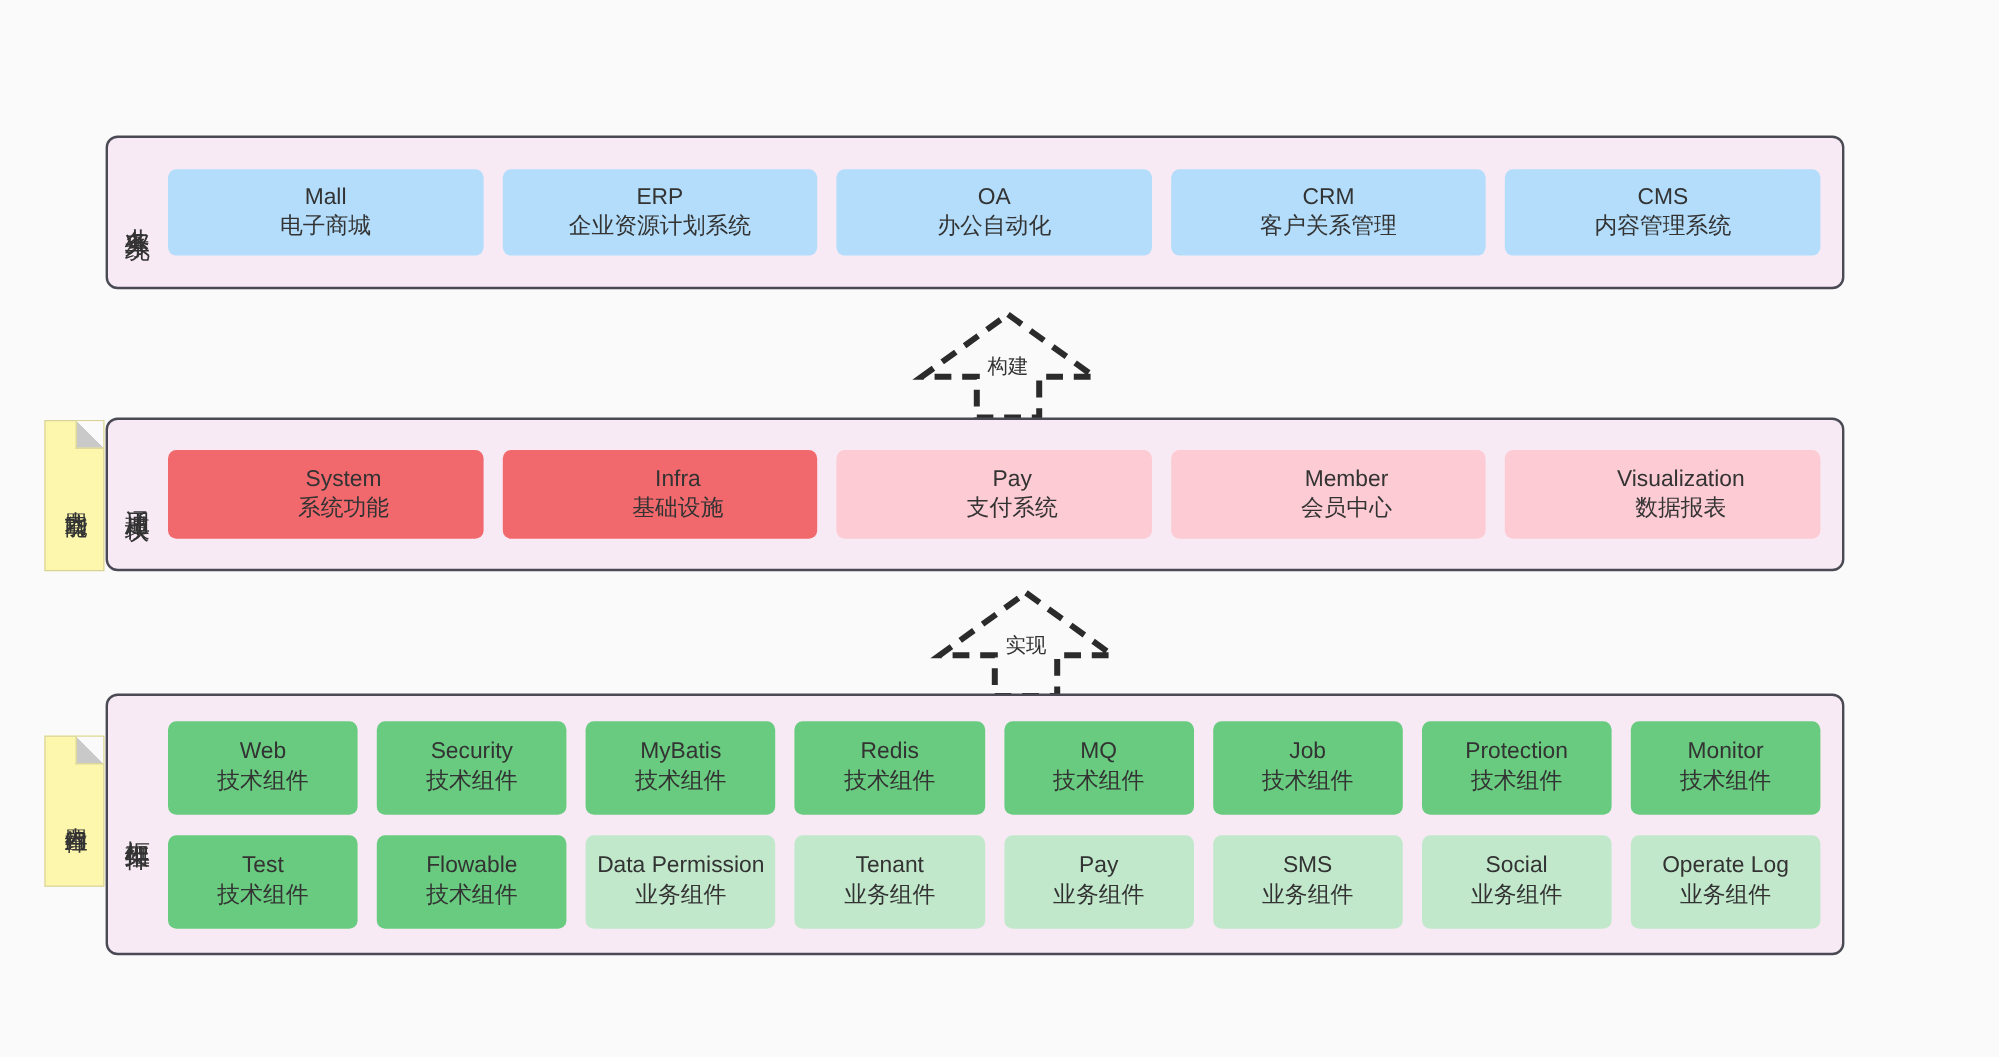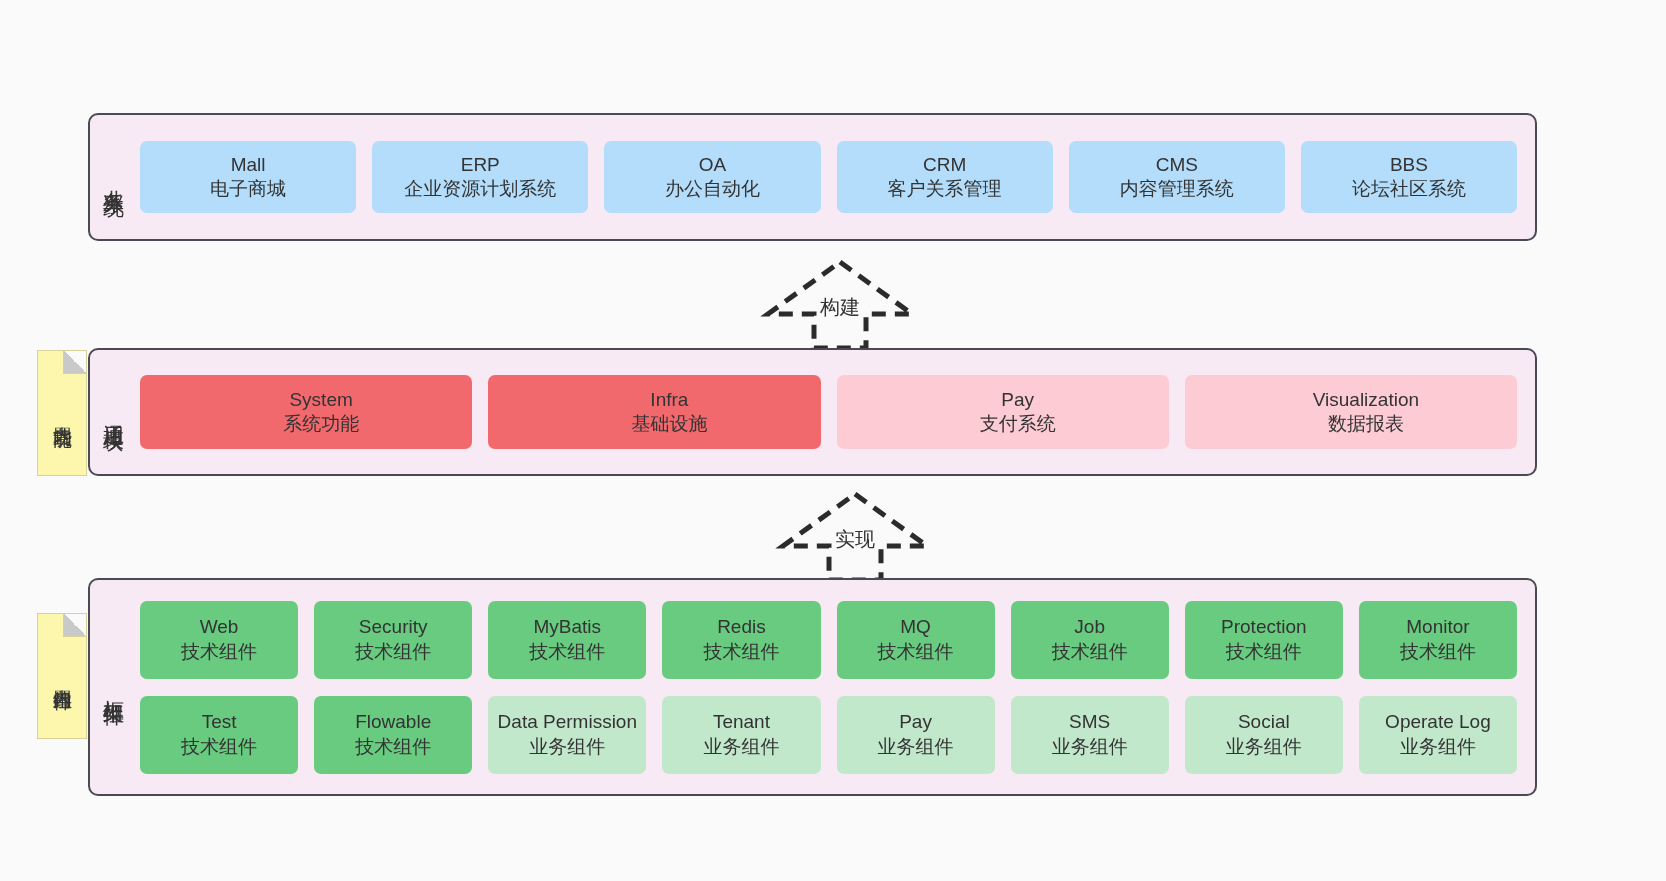--- a/index.html
+++ b/index.html
@@ -136,21 +136,21 @@
     position: absolute;
     width: 160px;
     height: 92px;
   }
   .gen-arrow svg { display: block; overflow: visible; }
   .gen-arrow .gen-label {
     position: absolute;
     left: 0; right: 0;
     top: 36px;
     text-align: center;
-    font-size: 20px;
+    font-size: 17px;
     color: #333333;
     user-select: none;
     pointer-events: none;
   }
   #arrow-build   { left: 760px; top: 258px; }
   #arrow-realize { left: 775px; top: 490px; }
 </style>
 </head>
 <body>
 
@@ -172,24 +172,20 @@
           <span class="t1">OA</span>
           <span class="t2">办公自动化</span>
         </div>
         <div class="card c-blue">
           <span class="t1">CRM</span>
           <span class="t2">客户关系管理</span>
         </div>
         <div class="card c-blue">
           <span class="t1">CMS</span>
           <span class="t2">内容管理系统</span>
-        </div>
-        <div class="card c-blue">
-          <span class="t1">BBS</span>
-          <span class="t2">论坛社区系统</span>
         </div>
       </div>
     </div>
   </div>
 
   <div class="gen-arrow" id="arrow-build">
     <svg width="160" height="92" viewBox="0 0 160 92">
       <path d="M80 4 L152 56 L106 56 L106 90 L54 90 L54 56 L8 56 Z" fill="none" stroke="#2b2b2b" stroke-width="5" stroke-dasharray="14,9" stroke-linecap="butt" stroke-linejoin="miter"></path>
     </svg>
     <div class="gen-label">构建</div>
@@ -209,20 +205,24 @@
         </div>
         <div class="card c-red">
           <span class="t1">Infra</span>
           <span class="t2">基础设施</span>
         </div>
         <div class="card c-pink">
           <span class="t1">Pay</span>
           <span class="t2">支付系统</span>
         </div>
         <div class="card c-pink">
+          <span class="t1">Member</span>
+          <span class="t2">会员中心</span>
+        </div>
+        <div class="card c-pink">
           <span class="t1">Visualization</span>
           <span class="t2">数据报表</span>
         </div>
       </div>
     </div>
   </div>
 
   <div class="gen-arrow" id="arrow-realize">
     <svg width="160" height="92" viewBox="0 0 160 92">
       <path d="M80 4 L152 56 L106 56 L106 90 L54 90 L54 56 L8 56 Z" fill="none" stroke="#2b2b2b" stroke-width="5" stroke-dasharray="14,9" stroke-linecap="butt" stroke-linejoin="miter"></path>

